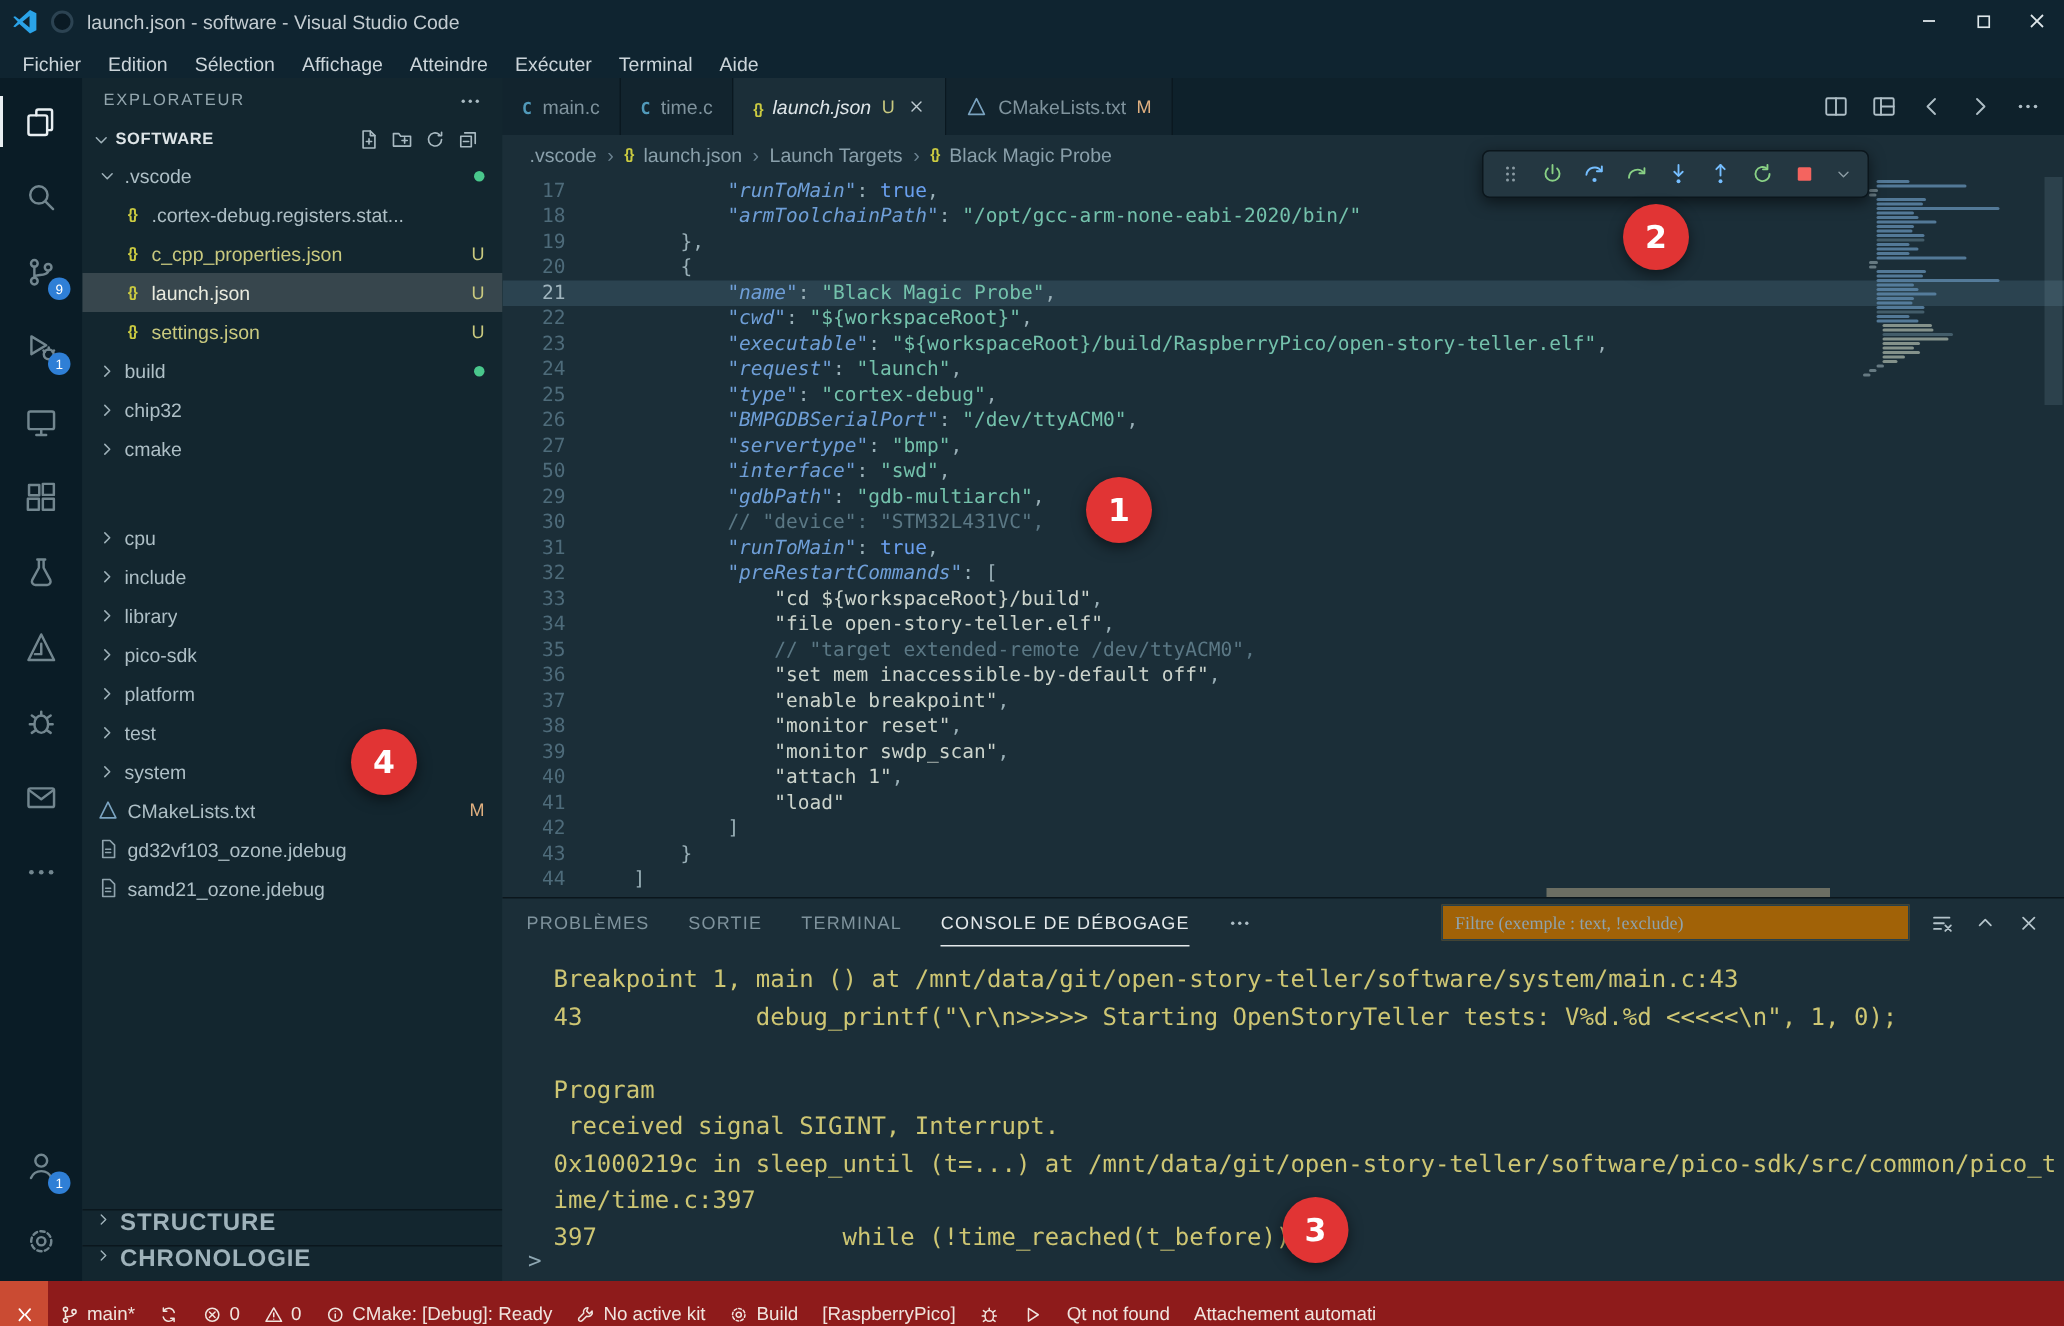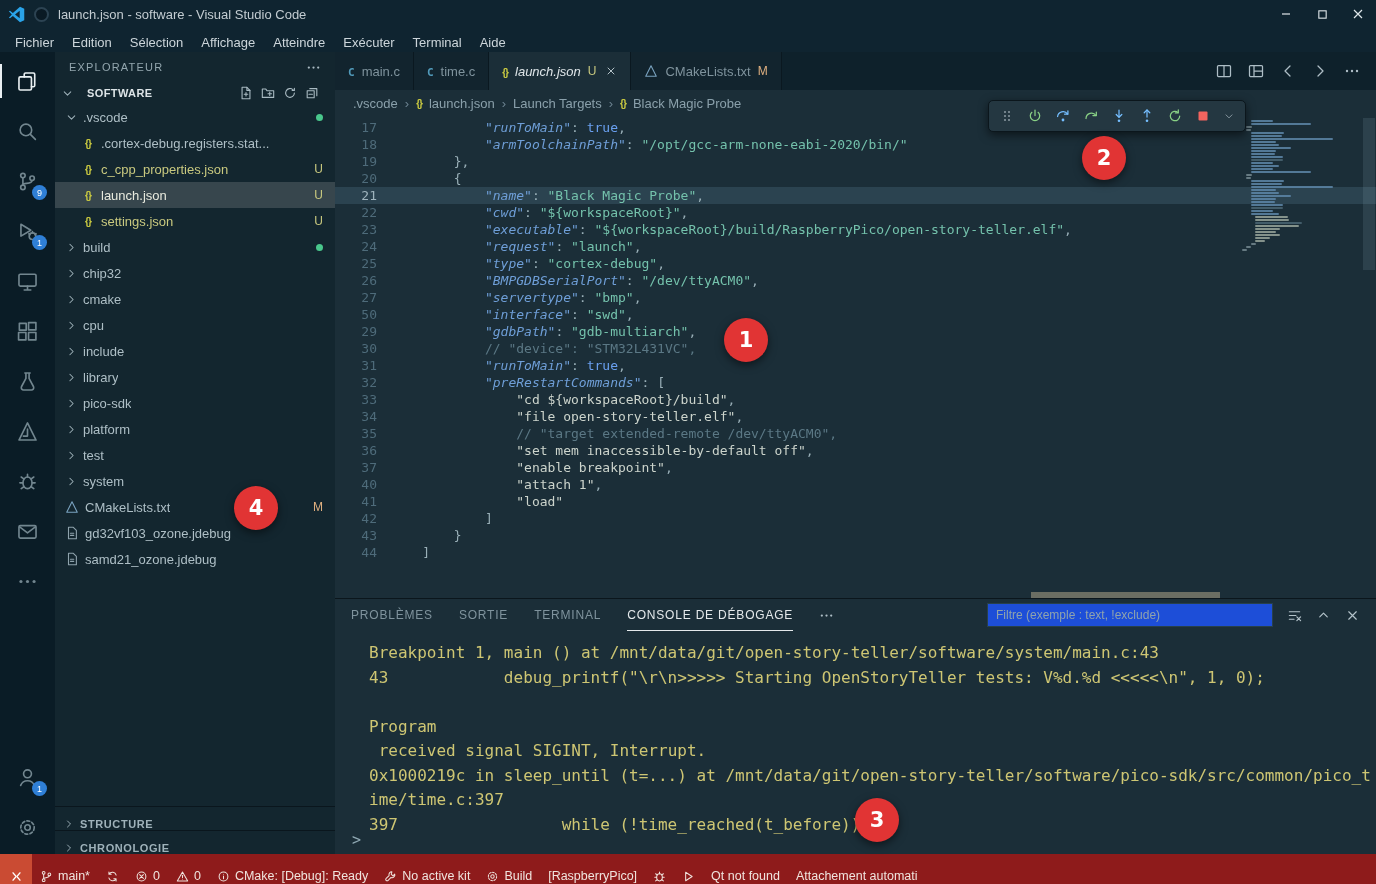--- a/index.html
+++ b/index.html
@@ -36,36 +36,36 @@
               display:flex; align-items:center; justify-content:center; padding:0 3px; }
   .ab-bottom { margin-top:auto; margin-bottom:2px; }
 
   
   .sidebar { width:280px; background:#13262f; display:flex; flex-direction:column;
              font-size:13px; min-width:280px; }
   .sb-header { height:30px; display:flex; align-items:center; padding:0 14px;
                font-size:11px; letter-spacing:1.2px; color:#93a6ae; }
   .sb-header .more { margin-left:auto; color:#a9bac2; }
   .sb-section { height:22px; display:flex; align-items:center; padding:0 4px;
-                font-weight:bold; font-size:11px; letter-spacing:.4px; color:#dde4e7; gap:12px; }
+                font-weight:bold; font-size:11px; letter-spacing:.4px; color:#dde4e7; gap:2px; }
   .sb-actions { margin-left:auto; display:flex; gap:8px; color:#a9bac2; padding-right:12px; }
   .tree-row { height:26px; display:flex; align-items:center; color:#aebfc6;
               padding-right:12px; white-space:nowrap; }
   .tree-row.selected { background:#37464d; color:#e8eade; }
   .tree-chevron { width:16px; display:flex; justify-content:center; color:#9fb2ba; flex:0 0 16px; }
   .tree-chevron.exp svg { transform:rotate(90deg); }
   .tree-ficon { width:18px; display:flex; justify-content:center; flex:0 0 18px; color:#8fa3ad; }
   .tree-label { margin-left:4px; overflow:hidden; text-overflow:ellipsis; }
   .tree-row.mod:not(.selected) .tree-label { color:#c9c97f; }
   .tree-badge { margin-left:auto; font-size:12px; color:#c9c97f; }
   .tree-badge.m { color:#e0b080; }
   .gdot { width:7px; height:7px; border-radius:50%; background:#49c78c; margin-left:auto; }
   .sb-bottom { margin-top:auto; }
-  .sb-bottom-row { height:24px; border-top:1px solid #0a161d; display:flex; align-items:flex-end;
-                   font-size:11px; font-weight:bold; letter-spacing:.6px; color:#9fb2ba;
+  .sb-bottom-row { height:24px; border-top:1px solid #0a161d; display:flex; align-items:flex-start;
+                   font-size:16px; font-weight:bold; letter-spacing:.6px; color:#9fb2ba;
                    padding:0 8px; gap:5px; }
 
   
   .editor-area { flex:1; display:flex; flex-direction:column; position:relative;
                  background:#1b2e38; min-width:0; }
   .tabbar { height:38px; background:#0e212b; display:flex; align-items:stretch; }
   .tab { display:flex; align-items:center; gap:7px; padding:0 13px; font-size:13px;
          color:#7f939d; background:#12242e; border-right:1px solid #0a1820; }
   .tab.active { background:#1b2e38; color:#dfe6e9; }
   .tab .t-label.italic { font-style:italic; }
@@ -113,23 +113,23 @@
 
   
   .panel { height:256px; border-top:1px solid #0b161c; display:flex; flex-direction:column;
            position:relative; background:#1b2e38; }
   .panel-header { height:32px; display:flex; align-items:center; padding:0 16px;
                   font-size:12px; color:#7f939d; }
   .panel-tab { letter-spacing:.8px; height:100%; display:flex; align-items:center;
                border-bottom:1px solid transparent; margin-right:26px; }
   .panel-tab.active { color:#e4e9eb; border-bottom-color:#e4e9eb; }
   .panel-more { color:#aebec6; display:flex; margin-right:10px; }
-  .filter-input { margin-left:auto; width:286px; height:24px; background:#1d4ed8;
+  .filter-input { margin-left:auto; width:312px; height:24px; background:#a16207;
                   border:1px solid #27404c; color:#cdd9de; font-size:12px; padding:0 8px;
-                  font-family:Liberation Sans, sans-serif; }
+                  font-family:Liberation Serif, serif; }
   .filter-input::placeholder { color:#8fa3ad; }
   .panel-actions { display:flex; gap:14px; color:#b4c3ca; padding-left:14px; align-items:center; }
   .console { flex:1; font-family:"DejaVu Sans Mono", monospace; font-size:16px;
              line-height:24.5px; color:#cec673; padding:10px 4px 0 34px;
              white-space:pre-wrap; word-break:break-all; overflow:hidden; }
   .console-line { min-height:24.5px; }
   .console-prompt { position:absolute; bottom:5px; left:17px; color:#8fa8b3;
                     font-family:"DejaVu Sans Mono", monospace; font-size:15px; }
 
   
@@ -381,21 +381,21 @@
           <span class="tree-label">chip32</span>
         </div>
         <div class="tree-row" style="padding-left: 8px;">
           <span class="tree-chevron">
             <svg width="13" height="13" viewBox="0 0 16 16" fill="none" stroke="currentColor" stroke-width="1.25" stroke-linecap="round" stroke-linejoin="round">
               <path d="m6 4 4 4-4 4"></path>
             </svg>
           </span>
           <span class="tree-label">cmake</span>
         </div>
-        <div class="tree-row" style="padding-left: 8px;">
+        <div class="tree-row" style="padding-left: 8px; margin-top: 33px;">
           <span class="tree-chevron">
             <svg width="13" height="13" viewBox="0 0 16 16" fill="none" stroke="currentColor" stroke-width="1.25" stroke-linecap="round" stroke-linejoin="round">
               <path d="m6 4 4 4-4 4"></path>
             </svg>
           </span>
           <span class="tree-label">cpu</span>
         </div>
         <div class="tree-row" style="padding-left: 8px; align-items: center;">
           <span class="tree-chevron">
             <svg width="13" height="13" viewBox="0 0 16 16" fill="none" stroke="currentColor" stroke-width="1.25" stroke-linecap="round" stroke-linejoin="round">
@@ -583,20 +583,22 @@
           <div class="code-line"><span class="gutter">50</span><span class="line-text"><span>            </span><span class="tk-k">"interface"</span><span class="tk-p">: </span><span class="tk-s">"swd"</span><span class="tk-p">,</span></span></div>
           <div class="code-line"><span class="gutter">29</span><span class="line-text"><span>            </span><span class="tk-k">"gdbPath"</span><span class="tk-p">: </span><span class="tk-s">"gdb-multiarch"</span><span class="tk-p">,</span></span></div>
           <div class="code-line"><span class="gutter">30</span><span class="line-text"><span>            </span><span class="tk-c">// "device": "STM32L431VC",</span></span></div>
           <div class="code-line"><span class="gutter">31</span><span class="line-text"><span>            </span><span class="tk-k">"runToMain"</span><span class="tk-p">: </span><span class="tk-b">true</span><span class="tk-p">,</span></span></div>
           <div class="code-line"><span class="gutter">32</span><span class="line-text"><span>            </span><span class="tk-k">"preRestartCommands"</span><span class="tk-p">: </span><span class="tk-p">[</span></span></div>
           <div class="code-line"><span class="gutter">33</span><span class="line-text"><span>                </span><span class="tk-w">"cd ${workspaceRoot}/build"</span><span class="tk-p">,</span></span></div>
           <div class="code-line"><span class="gutter">34</span><span class="line-text"><span>                </span><span class="tk-w">"file open-story-teller.elf"</span><span class="tk-p">,</span></span></div>
           <div class="code-line"><span class="gutter">35</span><span class="line-text"><span>                </span><span class="tk-c">// "target extended-remote /dev/ttyACM0",</span></span></div>
           <div class="code-line"><span class="gutter">36</span><span class="line-text"><span>                </span><span class="tk-w">"set mem inaccessible-by-default off"</span><span class="tk-p">,</span></span></div>
           <div class="code-line"><span class="gutter">37</span><span class="line-text"><span>                </span><span class="tk-w">"enable breakpoint"</span><span class="tk-p">,</span></span></div>
+          <div class="code-line"><span class="gutter">38</span><span class="line-text"><span>                </span><span class="tk-w">"monitor reset"</span><span class="tk-p">,</span></span></div>
+          <div class="code-line"><span class="gutter">39</span><span class="line-text"><span>                </span><span class="tk-w">"monitor swdp_scan"</span><span class="tk-p">,</span></span></div>
           <div class="code-line"><span class="gutter">40</span><span class="line-text"><span>                </span><span class="tk-w">"attach 1"</span><span class="tk-p">,</span></span></div>
           <div class="code-line"><span class="gutter">41</span><span class="line-text"><span>                </span><span class="tk-w">"load"</span></span></div>
           <div class="code-line"><span class="gutter">42</span><span class="line-text"><span>            </span><span class="tk-p">]</span></span></div>
           <div class="code-line"><span class="gutter">43</span><span class="line-text"><span>        </span><span class="tk-p">}</span></span></div>
           <div class="code-line"><span class="gutter">44</span><span class="line-text"><span>    </span><span class="tk-p">]</span></span></div>
         </div>
       <div class="minimap" id="minimap">
           <div class="mm-row" style="width: 22.9px; margin-left: 12.6px; background: rgb(93, 134, 168);"></div>
           <div class="mm-row" style="width: 60.7px; margin-left: 12.6px; background: rgb(93, 134, 168);"></div>
           <div class="mm-row" style="width: 6.1px; margin-left: 8.4px; background: rgb(115, 135, 143);"></div>

